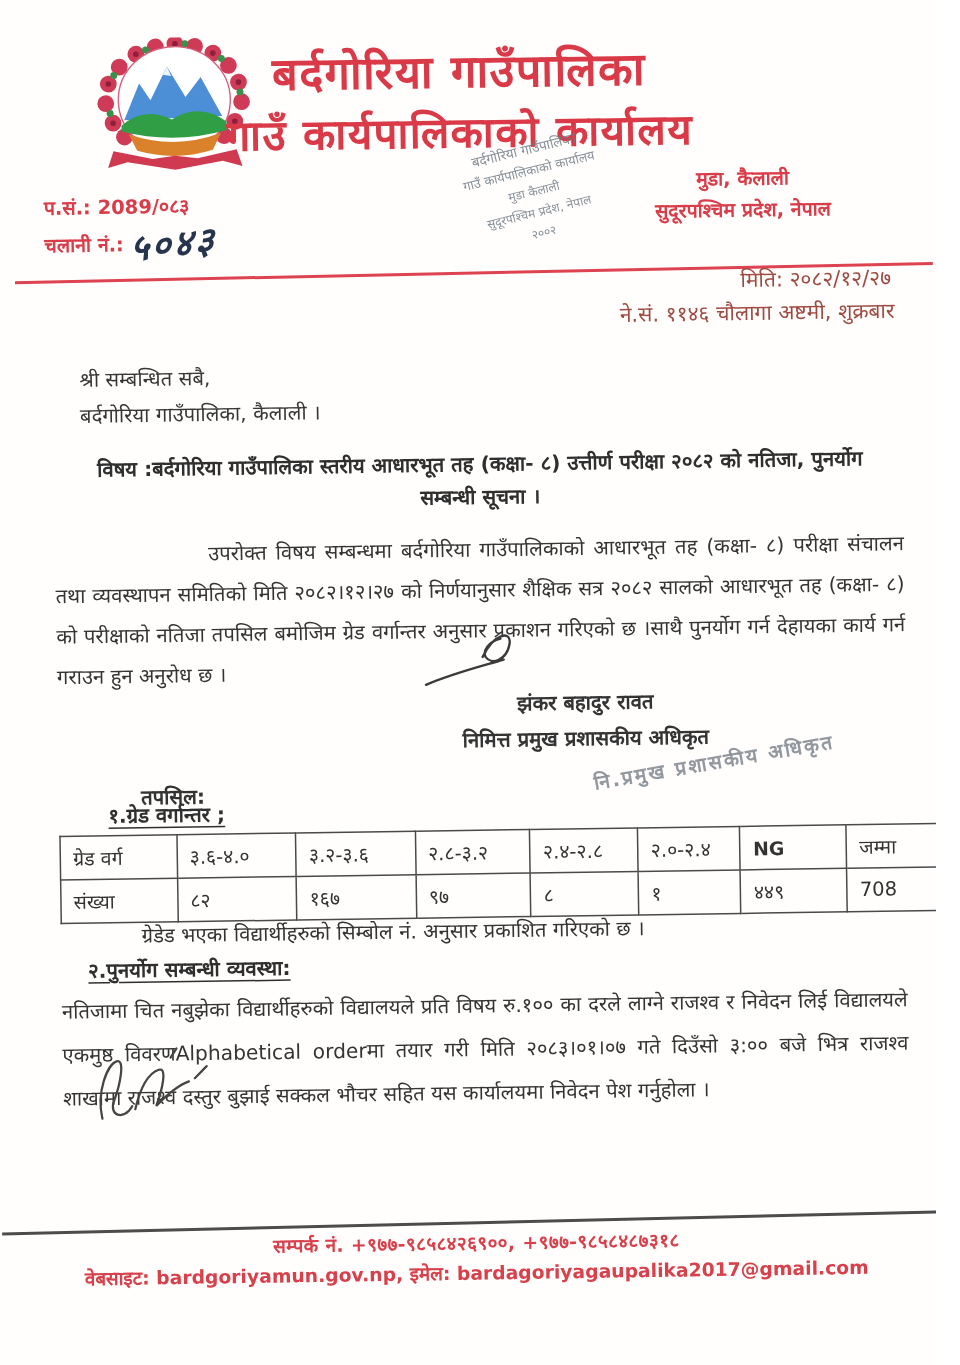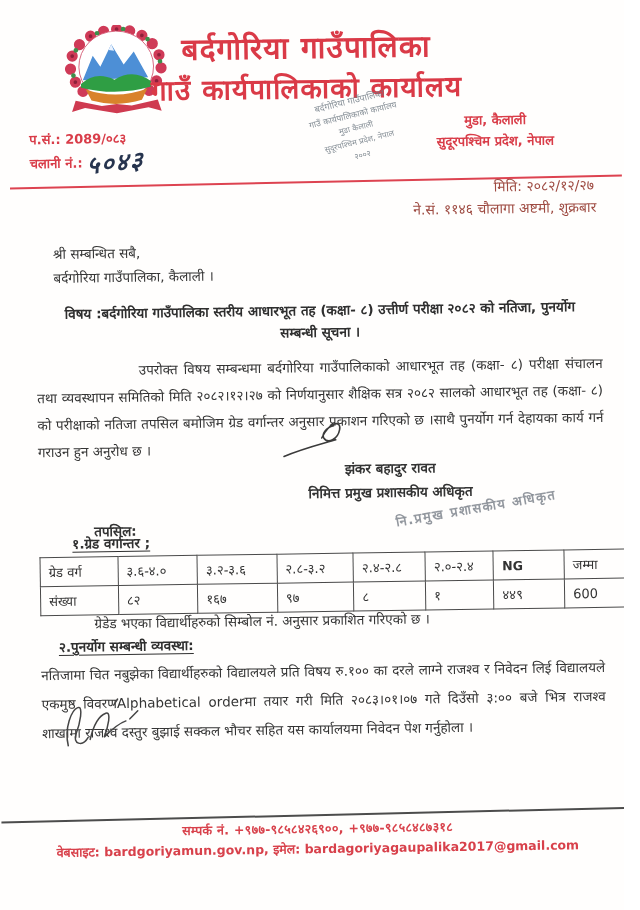--- a/index.html
+++ b/index.html
@@ -183,21 +183,21 @@
         <td>जम्मा</td>
       </tr>
       <tr>
         <td>संख्या</td>
         <td>८२</td>
         <td>१६७</td>
         <td>९७</td>
         <td>८</td>
         <td>१</td>
         <td>४४९</td>
-        <td>600</td>
+        <td>708</td>
       </tr>
     </tbody>
       </table>
 
     <div class="abs note">ग्रेडेड भएका विद्यार्थीहरुको सिम्बोल नं. अनुसार प्रकाशित गरिएको छ ।</div>
 
     <div class="abs sec2-head">२.पुनर्योग सम्बन्धी व्यवस्था:</div>
     <div class="abs para2">नतिजामा चित नबुझेका विद्यार्थीहरुको विद्यालयले प्रति विषय रु.१०० का दरले लाग्ने राजश्व र निवेदन लिई विद्यालयले एकमुष्ठ विवरणAlphabetical orderमा तयार गरी मिति २०८३।०१।०७ गते दिउँसो ३:०० बजे भित्र राजश्व शाखामा राजश्व दस्तुर बुझाई सक्कल भौचर सहित यस कार्यालयमा निवेदन पेश गर्नुहोला ।</div>
 
     <div class="abs scribble">

